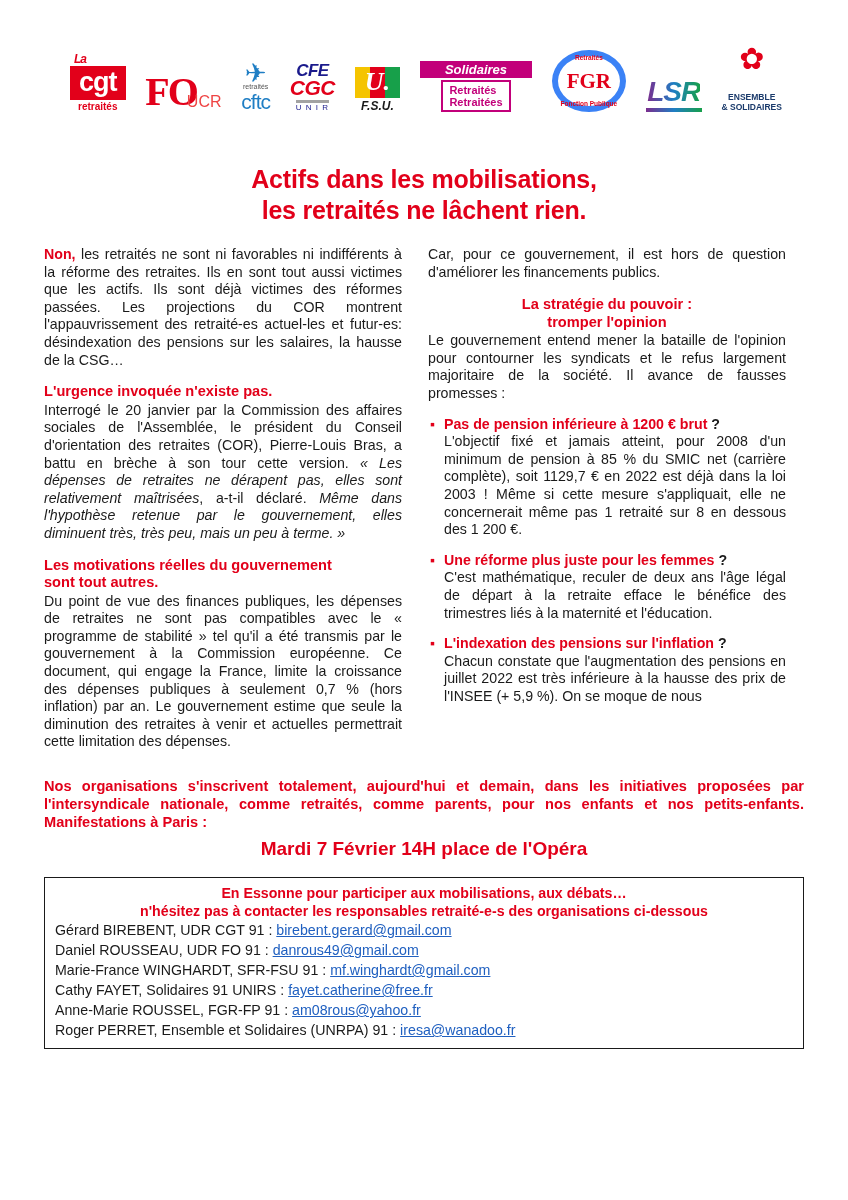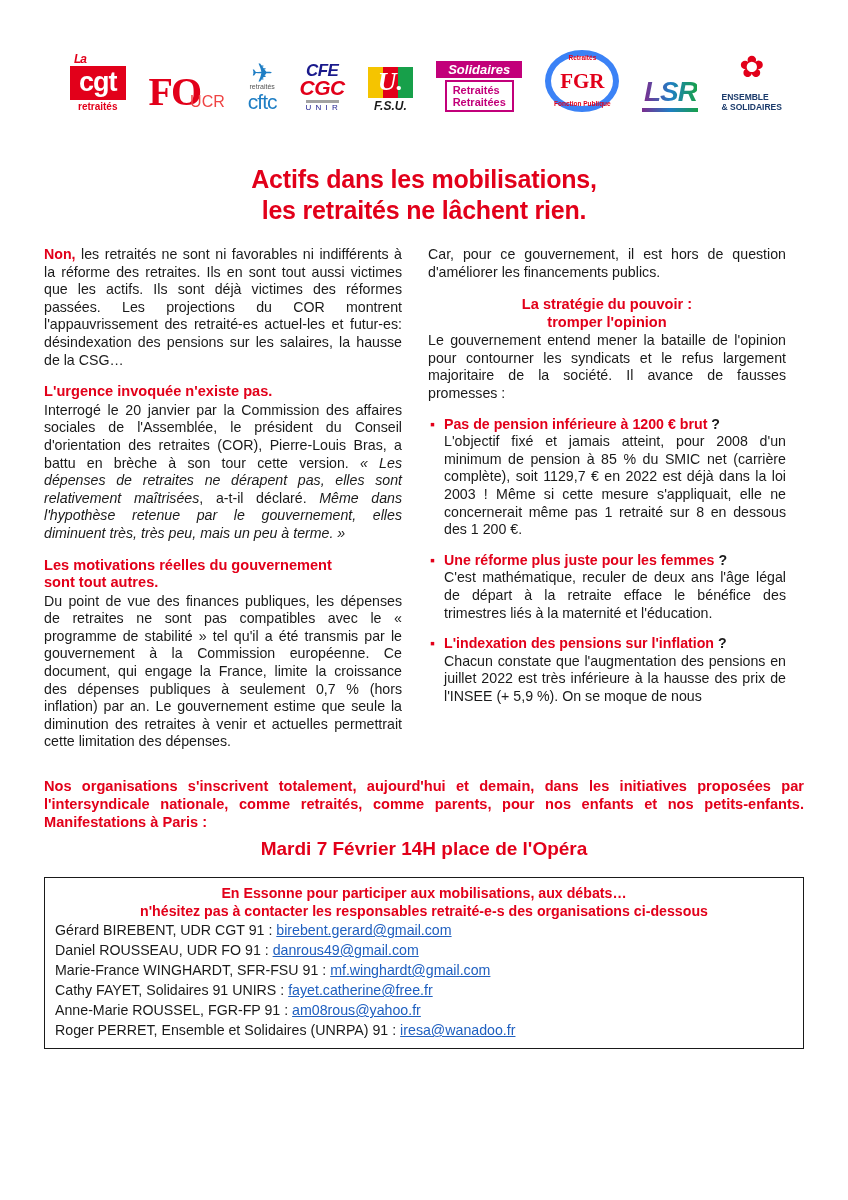--- a/index.html
+++ b/index.html
@@ -146,21 +146,21 @@
     font-style: italic;
     margin-top: 2px;
   }
 
   
   .logo-sol .sol-top {
     background: #c2007a;
     color: #ffffff;
     font-weight: bold;
     font-size: 13px;
-    padding: 2px 12px;
+    padding: 2px 25px;
     font-style: italic;
   }
   .logo-sol .sol-bot {
     border: 2px solid #c2007a;
     color: #c2007a;
     font-weight: bold;
     font-size: 11px;
     padding: 2px 6px;
     margin-top: 2px;
     line-height: 12px;
@@ -217,22 +217,23 @@
   
   .logo-ens .ens-flower {
     font-size: 30px;
     line-height: 26px;
     color: #e2001a;
   }
   .logo-ens .ens-name {
     color: #1a3a6b;
     font-weight: bold;
     font-size: 8.5px;
+    text-align: center;
     line-height: 10px;
-    margin-top: 12px;
+    margin-top: 20px;
   }
 
   
   .doc-title {
     text-align: center;
     color: #e2001a;
     font-weight: bold;
     font-size: 25px;
     line-height: 31px;
     margin-top: 52px;

